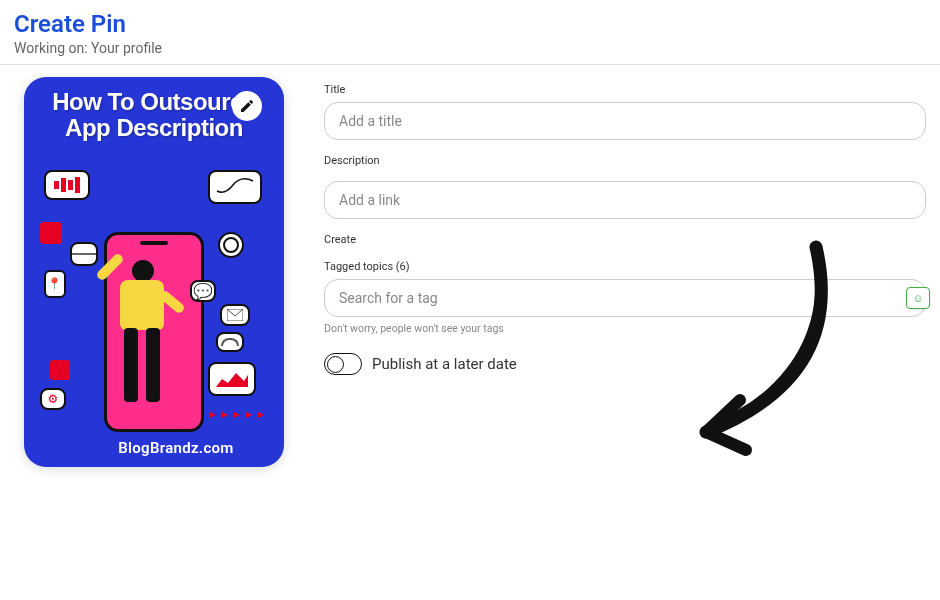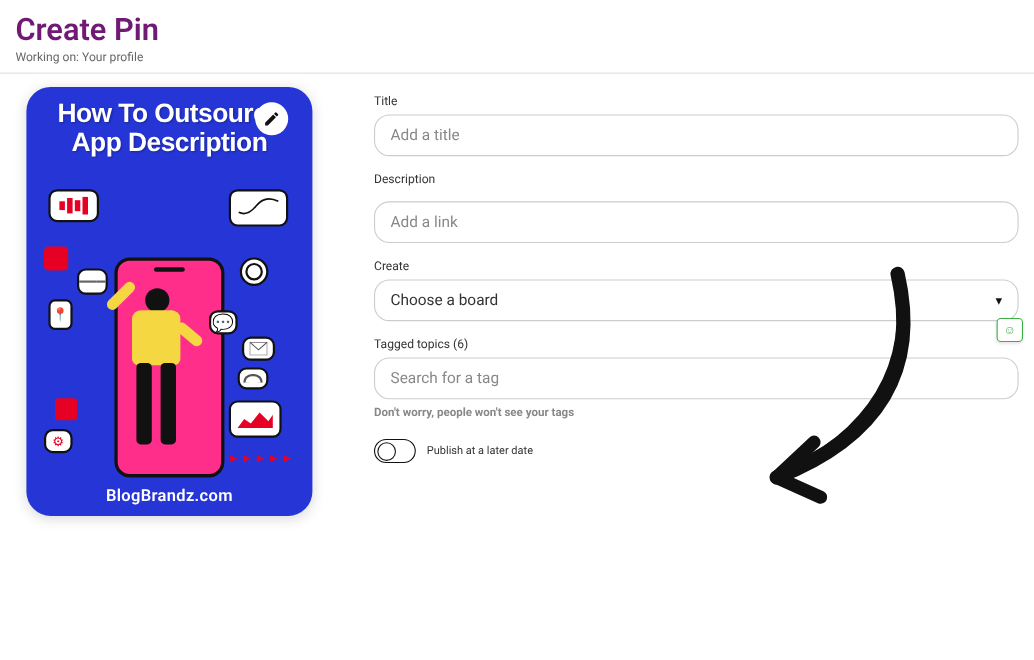--- a/index.html
+++ b/index.html
@@ -1,27 +1,27 @@
 <!DOCTYPE html>
 <html><head>
   <meta charset="utf-8">
   <style>
     * { box-sizing: border-box; margin: 0; padding: 0; }
     body { font-family: -apple-system, BlinkMacSystemFont, "Segoe UI", Roboto, Helvetica, Arial, sans-serif; background: #fff; width: 940px; height: 600px; overflow: hidden; }
     .header { padding: 10px 14px 8px; border-bottom: 1px solid #e0e0e0; position: relative; }
-    .header h1 { font-size: 28px; font-weight: 600; color: #701a75; }
-    .header .sub { font-size: 11px; color: #666; margin-top: 2px; }
+    .header h1 { font-size: 24px; font-weight: 600; color: #1d4ed8; }
+    .header .sub { font-size: 14px; color: #666; margin-top: 2px; }
     .header .close { position: absolute; right: 8px; top: 18px; width: 22px; height: 22px; border-radius: 50%; display: flex; align-items: center; justify-content: center; color: #555; font-size: 16px; cursor: pointer; }
     .main { display: flex; padding: 12px 14px; gap: 30px; }
     .preview-col { flex: 0 0 280px; display: flex; justify-content: center; }
     .preview { width: 260px; height: 390px; border-radius: 22px; background: #2636d6; position: relative; overflow: hidden; box-shadow: 0 2px 12px rgba(0,0,0,0.15); }
     .preview .edit-btn { position: absolute; top: 14px; right: 22px; width: 30px; height: 30px; border-radius: 50%; background: #fff; display: flex; align-items: center; justify-content: center; cursor: pointer; z-index: 5; }
     .preview .edit-btn svg { width: 16px; height: 16px; }
     .preview-title { color: #fff; font-weight: 800; font-size: 24px; text-align: center; padding: 12px 10px 4px; line-height: 1.1; font-family: Arial, sans-serif; letter-spacing: -0.5px; text-shadow: 1px 1px 2px rgba(0,0,0,0.3); }
-    .preview-footer { position: absolute; bottom: 10px; width: 100%; text-align: center; color: #fff; font-size: 15px; font-weight: 600; letter-spacing: 0.3px; }
+    .preview-footer { position: absolute; bottom: 10px; width: 100%; text-align: center; color: #fff; font-size: 15px; font-weight: 600; letter-spacing: 0.3px; margin-left: 22px; }
     .illus { position: absolute; top: 75px; left: 0; right: 0; bottom: 35px; }
     .phone { position: absolute; left: 80px; top: 80px; width: 100px; height: 200px; background: #ff2e8b; border: 3px solid #111; border-radius: 14px; }
     .phone::before { content: ""; position: absolute; top: 6px; left: 35%; width: 30%; height: 4px; background: #111; border-radius: 2px; }
     .person { position: absolute; left: 78px; top: 110px; }
     .p-head { width: 22px; height: 22px; background: #111; border-radius: 50%; position: absolute; left: 30px; top: -2px; }
     .p-torso { width: 44px; height: 50px; background: #f5d742; border-radius: 8px 8px 6px 6px; position: absolute; left: 18px; top: 18px; }
     .p-arm-l { width: 32px; height: 10px; background: #f5d742; position: absolute; left: -8px; top: 0; transform: rotate(-45deg); border-radius: 5px; }
     .p-arm-r { width: 28px; height: 10px; background: #f5d742; position: absolute; left: 56px; top: 35px; transform: rotate(40deg); border-radius: 5px; }
     .p-leg-l { width: 14px; height: 74px; background: #111; position: absolute; left: 22px; top: 66px; border-radius: 4px; }
     .p-leg-r { width: 14px; height: 74px; background: #111; position: absolute; left: 44px; top: 66px; border-radius: 4px; }
@@ -41,33 +41,33 @@
     .ib8 { right: 34px; top: 152px; width: 30px; height: 22px; background: #fff; }
     .ib8 svg { width:16px; height:12px; }
     .ib9 { right: 40px; top: 180px; width: 28px; height: 20px; background: #fff; }
     .ib9::after { content:""; width:14px; height:6px; border:2px solid #555; border-bottom:none; border-radius: 10px 10px 0 0; }
     .ib10 { right: 28px; top: 210px; width: 48px; height: 34px; background: #fff; }
     .ib10 svg { width: 36px; height: 20px; }
     .ib11 { left: 26px; top: 208px; width: 20px; height: 20px; background: #e60023; border: none; border-radius: 3px; }
     .ib12 { left: 16px; top: 236px; width: 26px; height: 22px; background: #fff; }
     .ib12::after { content:"⚙"; font-size:12px; color:#e60023; }
     .dots { position: absolute; right: 18px; top: 258px; font-size: 8px; color: #e60023; letter-spacing: 2px; font-weight: bold; white-space: nowrap; }
-    .form-col { flex: 1; position: relative; padding-top: 6px; margin-left: 16px; }
+    .form-col { flex: 1; position: relative; padding-top: 6px; }
     .field { margin-bottom: 14px; }
     .field-label { font-size: 11px; color: #333; margin-bottom: 6px; display: block; }
     .input, .textarea, .select { width: 100%; border: 1px solid #ccc; border-radius: 14px; padding: 10px 14px; font-size: 14px; color: #333; background: #fff; font-family: inherit; }
     .input::placeholder, .textarea::placeholder { color: #888; }
     .textarea { height: 76px; resize: none; }
     .select { display: flex; justify-content: space-between; align-items: center; cursor: pointer; }
     .select .chev { font-size: 12px; color: #111; }
-    .hint { font-size: 10.5px; color: #888; margin-top: 5px; font-weight: bold; }
+    .hint { font-size: 10.5px; color: #888; margin-top: 5px; }
     .toggle-row { display: flex; align-items: center; gap: 10px; margin-top: 18px; }
     .toggle { width: 38px; height: 22px; border: 1.5px solid #111; border-radius: 12px; position: relative; background: #fff; cursor: pointer; }
     .toggle::after { content: ""; position: absolute; left: 2px; top: 2px; width: 15px; height: 15px; border: 1.5px solid #111; border-radius: 50%; background: #fff; }
-    .toggle-label { font-size: 10px; color: #333; }
+    .toggle-label { font-size: 15px; color: #333; }
     .side-widget { position: absolute; right: -4px; top: 210px; width: 24px; height: 22px; background: #fff; border: 1.5px solid #3cb043; border-radius: 4px; display: flex; align-items: center; justify-content: center; font-size: 11px; color: #3cb043; cursor: pointer; box-shadow: 0 1px 3px rgba(0,0,0,0.1); }
     .arrow-annot { position: absolute; right: 80px; top: 160px; pointer-events: none; }
   </style>
 </head>
 <body>
 
 <div class="header">
   <h1>Create Pin</h1>
   <div class="sub">
     <span>Working on:</span>
@@ -151,24 +151,20 @@
     <div class="field">
       <label class="field-label">Description</label>
     </div>
 
     <div class="field">
       <input class="input" type="text" placeholder="Add a link" style="">
     </div>
 
     <div class="field">
       <label class="field-label">Create</label>
-      <div class="select">
-        <span>Choose a board</span>
-        <span class="chev">▾</span>
-      </div>
     </div>
 
     <div class="field" style="margin-bottom:4px;">
       <label class="field-label">Tagged topics (6)</label>
       <input class="input" type="text" placeholder="Search for a tag" style="">
       <div class="hint">Don't worry, people won't see your tags</div>
     </div>
 
     <div class="toggle-row">
       <div class="toggle"></div>

